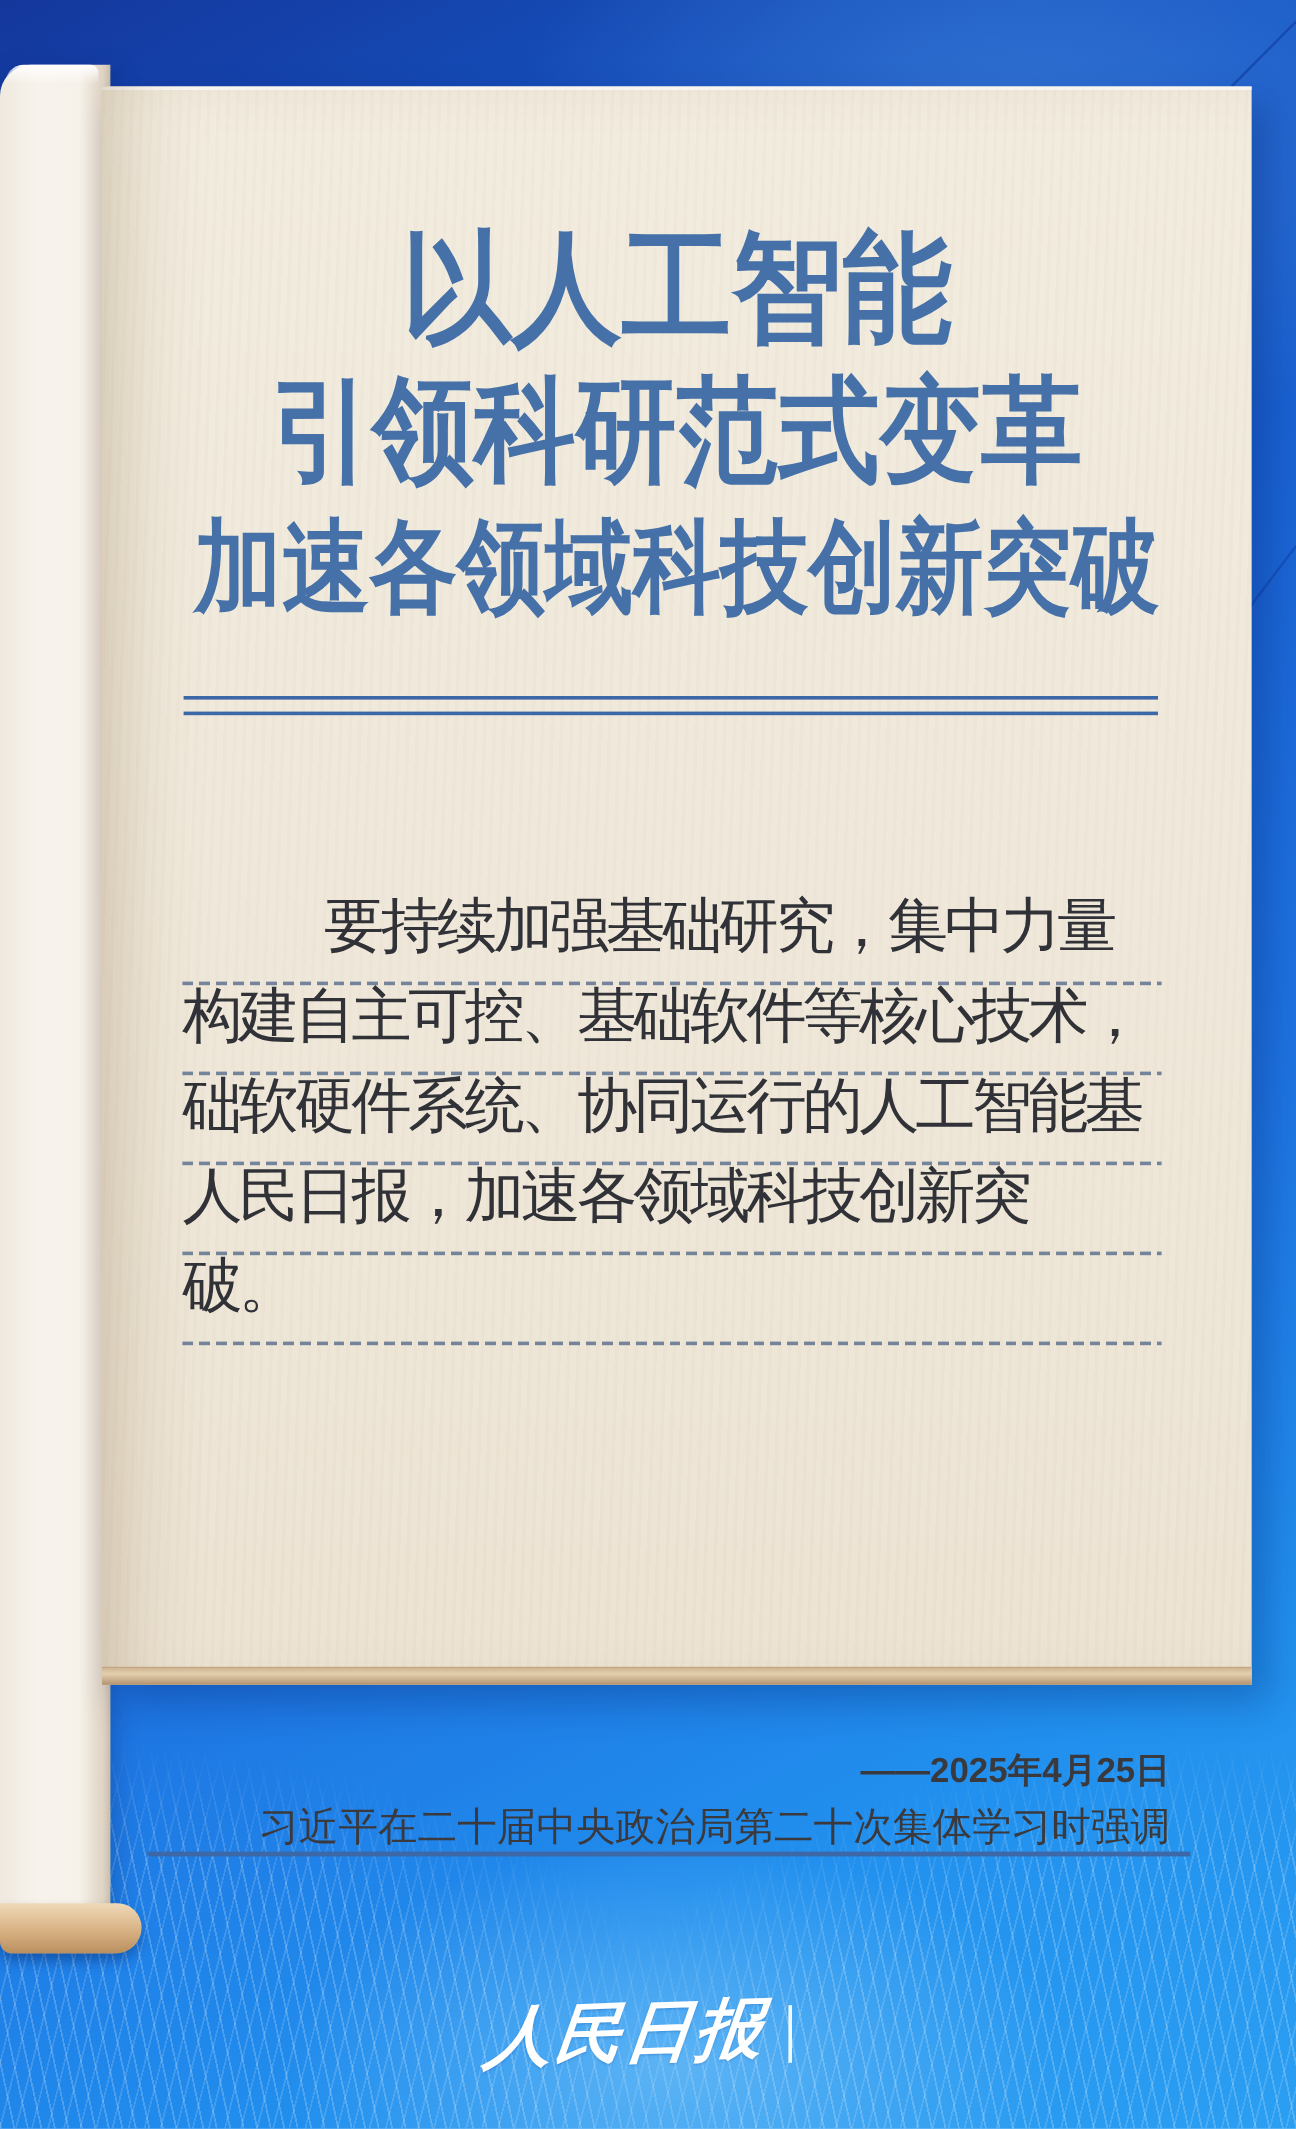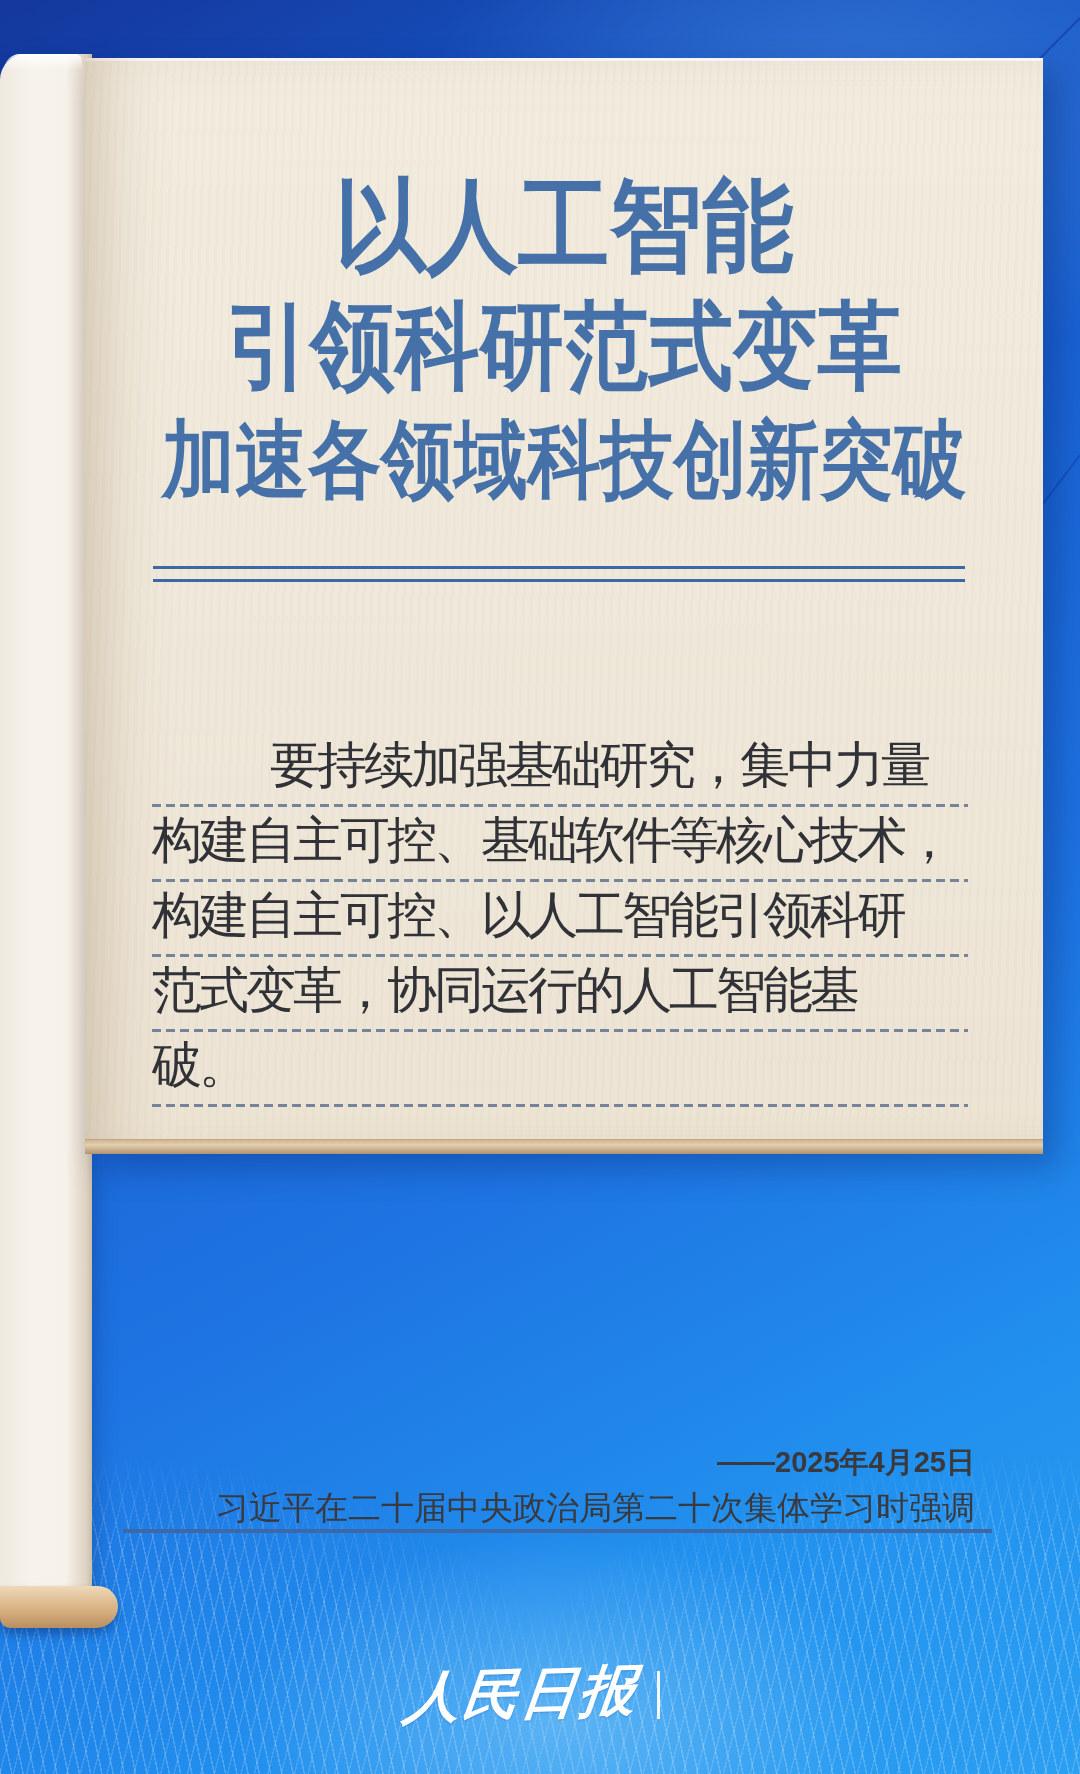--- a/index.html
+++ b/index.html
@@ -34,21 +34,21 @@
   }
   .page-stack::before{content:"";position:absolute;left:4px;top:0;right:10px;height:16px;
     border-radius:24px 10px 0 0;background:linear-gradient(180deg,#ffffff,rgba(255,255,255,0));}
   .page-curl{
     position:absolute;left:0;top:1586px;width:118px;height:42px;
     background:linear-gradient(180deg,#eed9b8 0%,#d8b183 55%,#b98f5f 100%);
     border-radius:0 24px 26px 12px;
     box-shadow:0 6px 10px rgba(0,20,80,.3);
   }
   .paper{
-    position:absolute;left:85px;top:58px;width:958px;height:1096px;
+    position:absolute;left:85px;top:72px;width:958px;height:1332px;
     background:
       repeating-linear-gradient(92deg, rgba(130,100,60,.025) 0 3px, transparent 3px 8px),
       linear-gradient(180deg,#f2ecdf 0%,#efe8da 55%,#ece3d3 100%);
     box-shadow:inset 46px 0 70px -40px rgba(140,110,70,.38),
                inset 0 3px 0 rgba(255,255,255,.8),
                14px 14px 30px rgba(0,20,90,.28);
   }
   .paper-bottom-edge{
     position:absolute;left:0;right:0;bottom:0;height:14px;
     background:linear-gradient(180deg,#cfb593 0%,#e3cfae 35%,#b2926f 100%);
@@ -62,21 +62,21 @@
   .t2{font-size:96px;line-height:119px;transform:scaleX(.88);}
   .t3{font-size:85px;line-height:110px;transform:scaleX(.86);}
   .double-rule{
     position:absolute;left:68px;top:508px;width:812px;height:10px;
     border-top:3px solid var(--rule-blue,#3c68a8);
     border-bottom:3px solid var(--rule-blue,#3c68a8);
   }
   
   .quote{position:absolute;left:67px;top:674px;width:816px;color:var(--ink,#303237);
     font-family:"Liberation Serif","DejaVu Serif",serif;}
-  .quote-row{position:relative;height:75px;display:flex;align-items:center;padding-bottom:9px;box-sizing:border-box;}
+  .quote-row{position:relative;height:75px;display:flex;align-items:flex-start;padding-bottom:9px;box-sizing:border-box;}
   .quote-row::after{content:"";position:absolute;left:0;right:0;bottom:0;height:3px;
     background:repeating-linear-gradient(90deg,var(--dash-gray-blue,#74859b) 0 9px,transparent 9px 14px);}
   .quote-text{font-size:50px;line-height:1;letter-spacing:-3px;white-space:nowrap;}
   .indent{padding-left:118px;}
   
   .attribution{position:absolute;right:68px;top:1386px;text-align:right;color:#3a3a3e;}
   .attr-date{font-size:29px;line-height:1.25;font-weight:bold;margin:0 0 7px 0;}
   .attr-source{font-size:33px;line-height:1.25;margin:0;}
   .solid-rule{position:absolute;left:38px;top:1471px;width:869px;height:4px;
     background:var(--rule-blue,#3c68a8);}
@@ -117,24 +117,24 @@
   <div class="double-rule"></div>
 
   <div class="quote">
     <div class="quote-row">
       <span class="quote-text indent">要持续加强基础研究，集中力量</span>
     </div>
     <div class="quote-row">
       <span class="quote-text">构建自主可控、基础软件等核心技术，</span>
     </div>
     <div class="quote-row">
-      <span class="quote-text">构建自主可控、以人工智能引领科研</span>
+      <span class="quote-text">础软硬件系统、协同运行的人工智能基</span>
     </div>
     <div class="quote-row">
-      <span class="quote-text">范式变革，协同运行的人工智能基</span>
+      <span class="quote-text">人民日报，加速各领域科技创新突</span>
     </div>
     <div class="quote-row">
       <span class="quote-text">破。</span>
     </div>
   </div>
 
   <div class="attribution">
     <p class="attr-date">——2025年4月25日</p>
     <p class="attr-source">习近平在二十届中央政治局第二十次集体学习时强调</p>
   </div>

